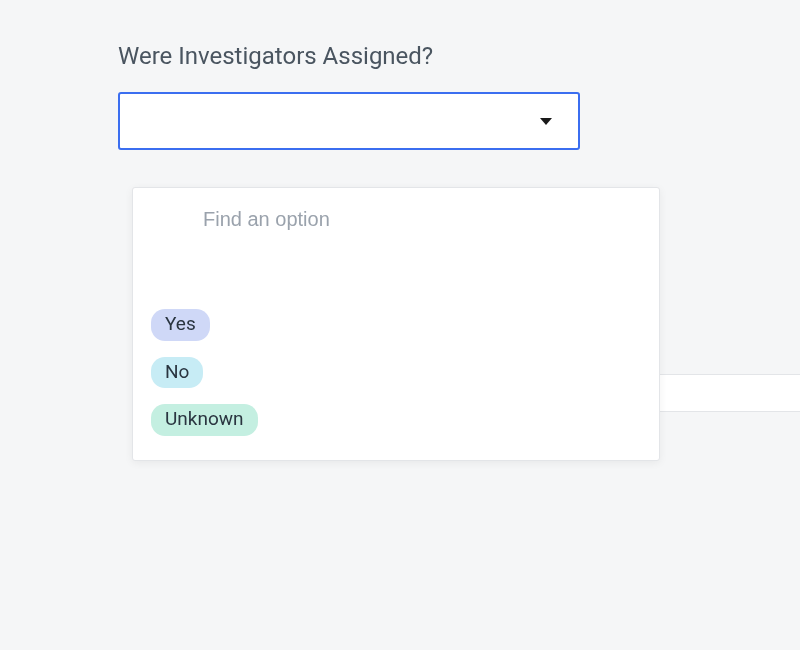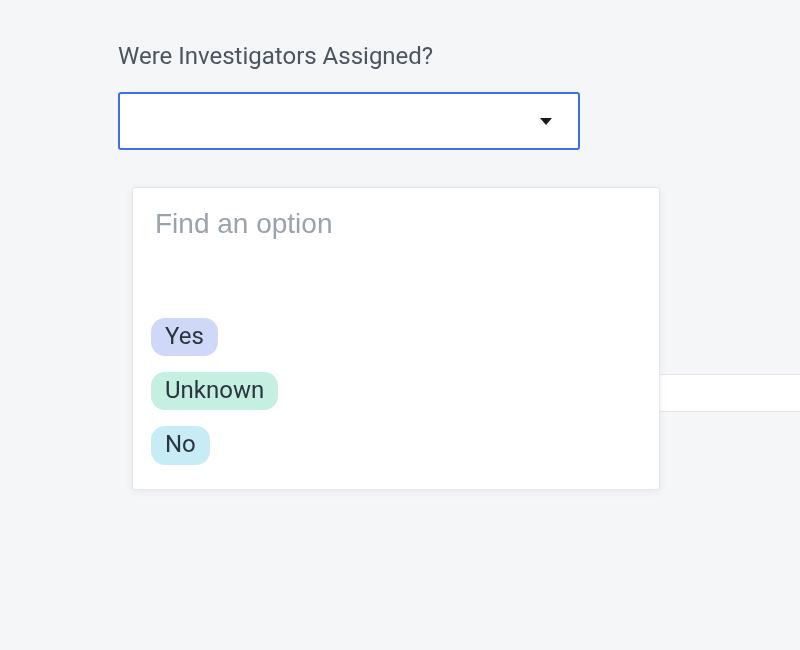--- a/index.html
+++ b/index.html
@@ -51,40 +51,41 @@
       background: #fff;
       border: 1px solid #e3e5e8;
       border-radius: 3px;
       box-shadow: 0 2px 8px rgba(0,0,0,0.06);
       padding-bottom: 16px;
     }
     .search-input {
       width: 100%;
       border: none;
       outline: none;
-      font-size: 28px;
+      font-size: 20px;
       color: #8b5cf6;
       padding: 20px 22px 18px 22px;
       background: transparent;
+      margin-left: 48px;
     }
     .search-input::placeholder {
       color: #9aa2ac;
     }
     .spacer {
       height: 52px;
     }
     .option {
       padding: 8px 18px;
       cursor: pointer;
     }
     .pill {
       display: inline-block;
       padding: 3px 14px 4px 14px;
       border-radius: 14px;
-      font-size: 24px;
+      font-size: 19px;
       color: #2a3540;
       line-height: 1.3;
     }
     .side-strip {
       position: absolute;
       left: 660px;
       top: 374px;
       width: 140px;
       height: 38px;
       background: #fff;
@@ -110,20 +111,20 @@
 
   <input class="search-input" type="text" placeholder="Find an option" style="">
 
   <div class="spacer"></div>
 
   <div class="option">
     <span class="pill" style="background:#cfd8f7">Yes</span>
   </div>
 
   <div class="option">
-    <span class="pill" style="background:#c4efe1">Unknown</span>
+    <span class="pill" style="background:#c7ecf5">No</span>
   </div>
 
   <div class="option">
-    <span class="pill" style="background:#c7ecf5">No</span>
+    <span class="pill" style="background:#c4efe1">Unknown</span>
   </div>
 
 </div>
 
 </body></html>

